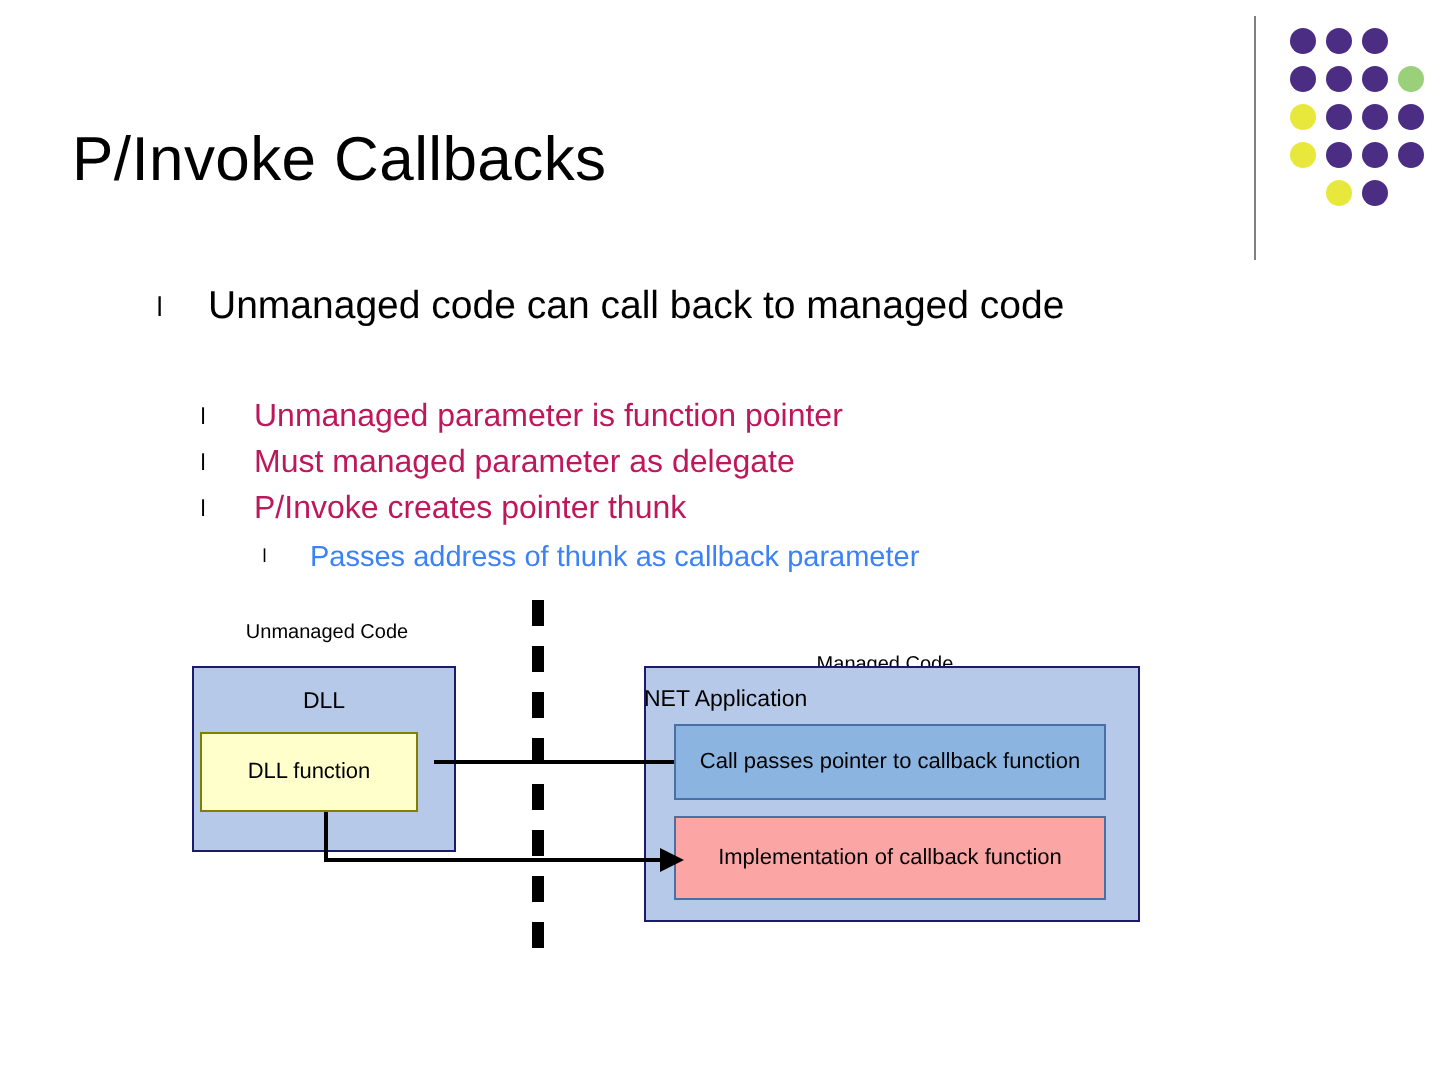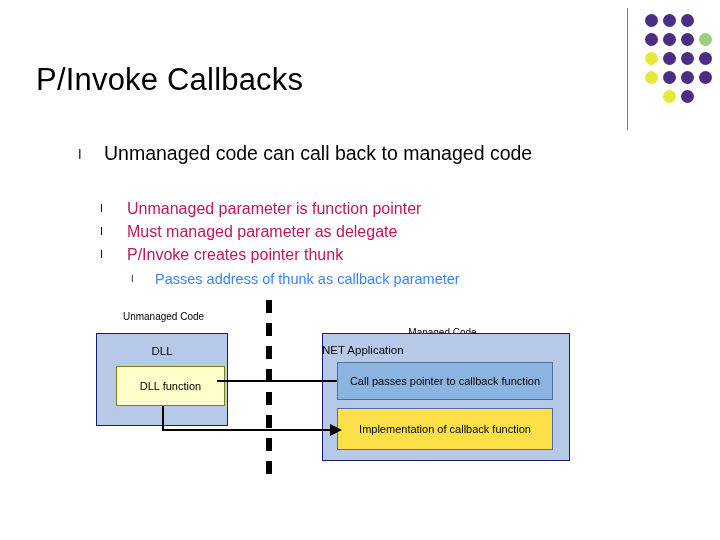--- a/index.html
+++ b/index.html
@@ -157,21 +157,21 @@
     position: absolute;
     left: 96px;
     top: 45px;
     width: 132px;
     text-align: center;
     font-size: 11.5px;
     color: #000;
   }
   #dll-function-box {
     position: absolute;
-    left: 116px;
+    left: 100px;
     top: 66px;
     width: 109px;
     height: 40px;
     background: #ffffcc;
     border: 1px solid #808000;
     box-sizing: border-box;
     display: flex;
     align-items: center;
     justify-content: center;
     font-size: 11px;
@@ -214,21 +214,21 @@
     line-height: 14px;
     color: #000;
     padding: 0 6px;
   }
   #callback-impl-box {
     position: absolute;
     left: 337px;
     top: 108px;
     width: 216px;
     height: 42px;
-    background: #fde047;
+    background: #fca5a5;
     border: 1px solid #4a6fa5;
     box-sizing: border-box;
     display: flex;
     align-items: center;
     justify-content: center;
     text-align: left;
     font-size: 11px;
     line-height: 14px;
     color: #000;
     padding: 11px 6px;

